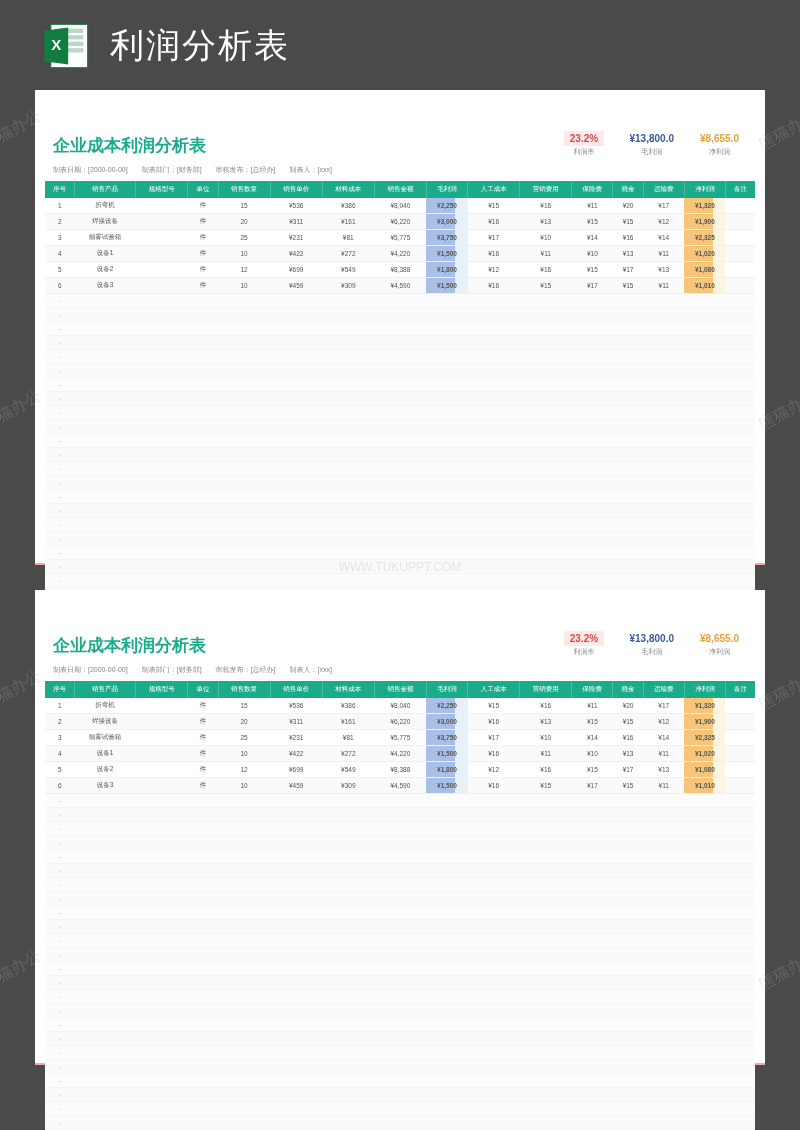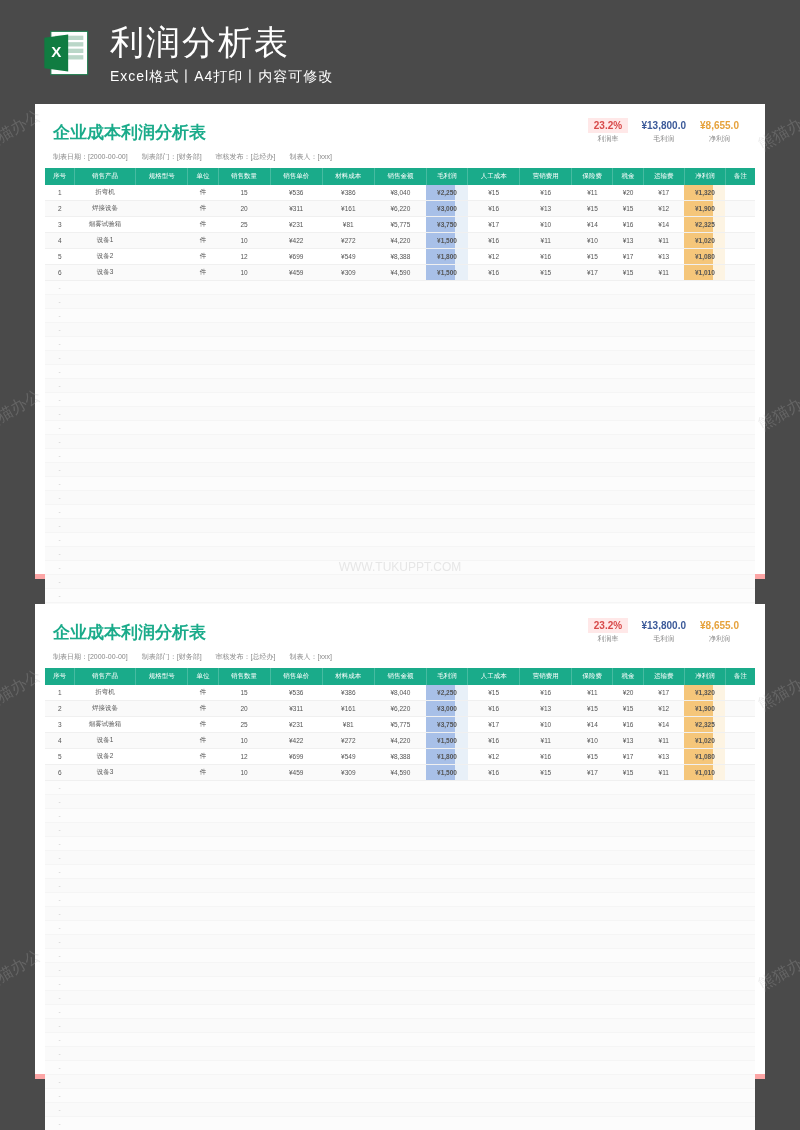--- a/index.html
+++ b/index.html
@@ -10,24 +10,24 @@
 .wm5{top:680px;left:-20px;} .wm6{top:680px;right:-20px;}
 .wm7{top:960px;left:-20px;} .wm8{top:960px;right:-20px;}
 .wm-center{position:absolute;top:560px;left:50%;transform:translateX(-50%);color:rgba(180,180,180,0.3);font-size:12px;pointer-events:none;z-index:100;}
 .header{display:flex;align-items:center;padding:20px 40px 18px;}
 .excel-icon{width:52px;height:52px;position:relative;}
 .excel-icon svg{width:100%;height:100%;}
 .hdr-text{margin-left:18px;color:#fff;}
 .hdr-title{font-size:34px;font-weight:normal;letter-spacing:2px;}
 .hdr-sub{font-size:14px;letter-spacing:1px;margin-top:2px;}
 .sheets{padding:0 35px 30px;display:flex;flex-direction:column;gap:25px;}
-.sheet{background:#fff;width:100%;height:475px;border-bottom:5px solid #fca5a5;display:flex;flex-direction:column;}
+.sheet{background:#fff;width:100%;height:475px;border-bottom:2px solid #fca5a5;display:flex;flex-direction:column;}
 .sheet-hdr{display:flex;align-items:flex-end;padding:14px 18px 8px;}
 .sheet-title{color:#1aab8a;font-size:17px;font-weight:bold;}
-.metrics{margin-left:auto;display:flex;font-size:8px;text-align:center;}
+.metrics{margin-left:auto;display:flex;gap:12px;font-size:8px;text-align:center;margin-top:27px;}
 .metric{display:flex;flex-direction:column;align-items:center;min-width:55px;}
 .metric-val{font-weight:bold;font-size:10px;padding:2px 6px;}
 .metric-lbl{font-size:7px;color:#888;margin-top:1px;}
 .metric.rate .metric-val{background:#ffe8e8;color:#d84a4a;}
 .metric.gross .metric-val{color:#3c5a99;}
 .metric.net .metric-val{color:#e6a23c;}
 .sub-info{font-size:7px;color:#888;padding:0 18px 6px;}
 .tbl{width:calc(100% - 20px);margin:0 10px;border-collapse:collapse;font-size:6.5px;}
 .tbl th{background:#1aab8a;color:#fff;padding:4px 2px;font-weight:normal;border-right:1px solid rgba(255,255,255,0.2);white-space:nowrap;}
 .tbl th:last-child{border-right:none;}
@@ -58,21 +58,20 @@
         <rect x="14" y="8" width="26" height="4" fill="#1a7a4a" opacity="0.3"></rect>
         <rect x="14" y="14" width="26" height="4" fill="#1a7a4a" opacity="0.3"></rect>
         <rect x="14" y="20" width="26" height="4" fill="#1a7a4a" opacity="0.3"></rect>
         <rect x="14" y="26" width="26" height="4" fill="#1a7a4a" opacity="0.3"></rect>
         <path d="M4 10 L26 7 L26 41 L4 38 Z" fill="#107c41"></path>
         <text x="15" y="28" fill="#fff" font-size="14" font-weight="bold" text-anchor="middle" font-family="Arial">X</text>
       </svg>
   </div>
   <div class="hdr-text">
     <div class="hdr-title">利润分析表</div>
-    <div class="hdr-sub">Excel格式丨A4打印丨内容可修改</div>
   </div>
 </div>
 
 <div class="sheets">
   <div class="sheet">
       <div class="sheet-hdr">
         <div class="sheet-title">企业成本利润分析表</div>
         <div class="metrics">
           <div class="metric rate">
             <div class="metric-val">23.2%</div>

